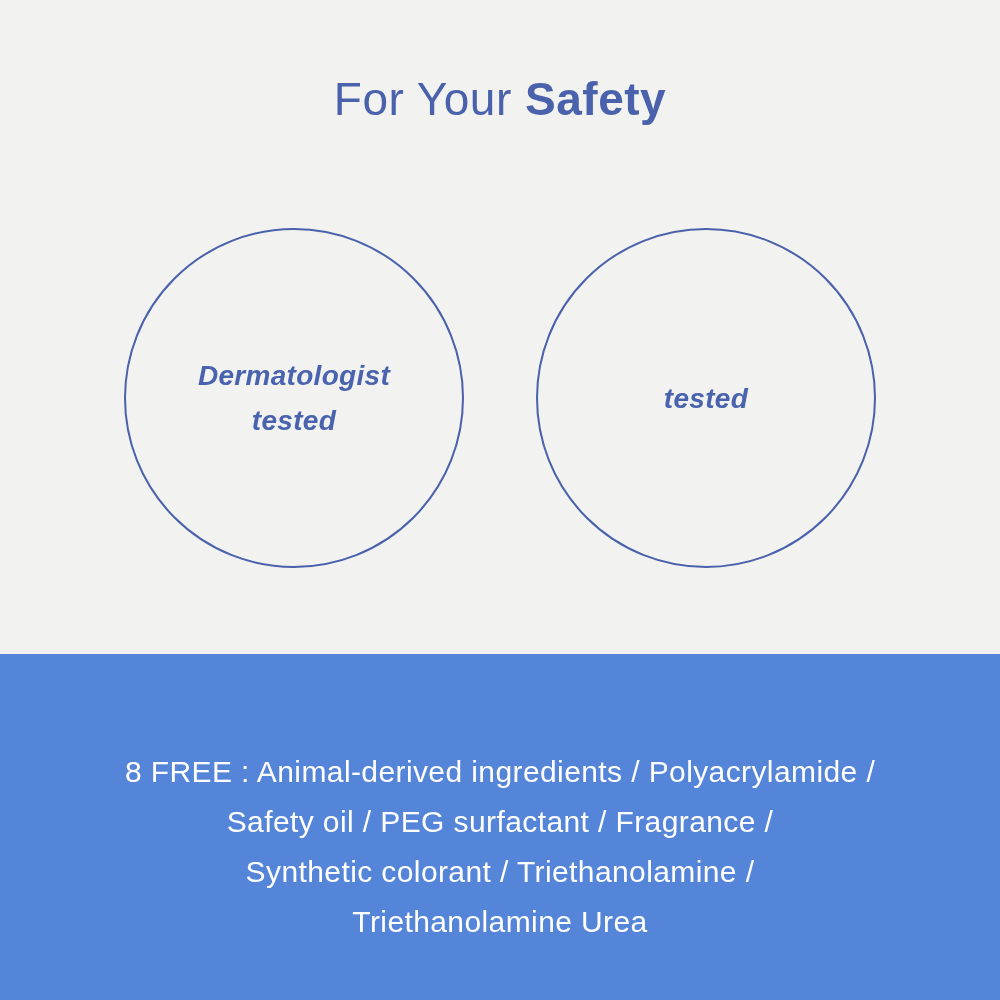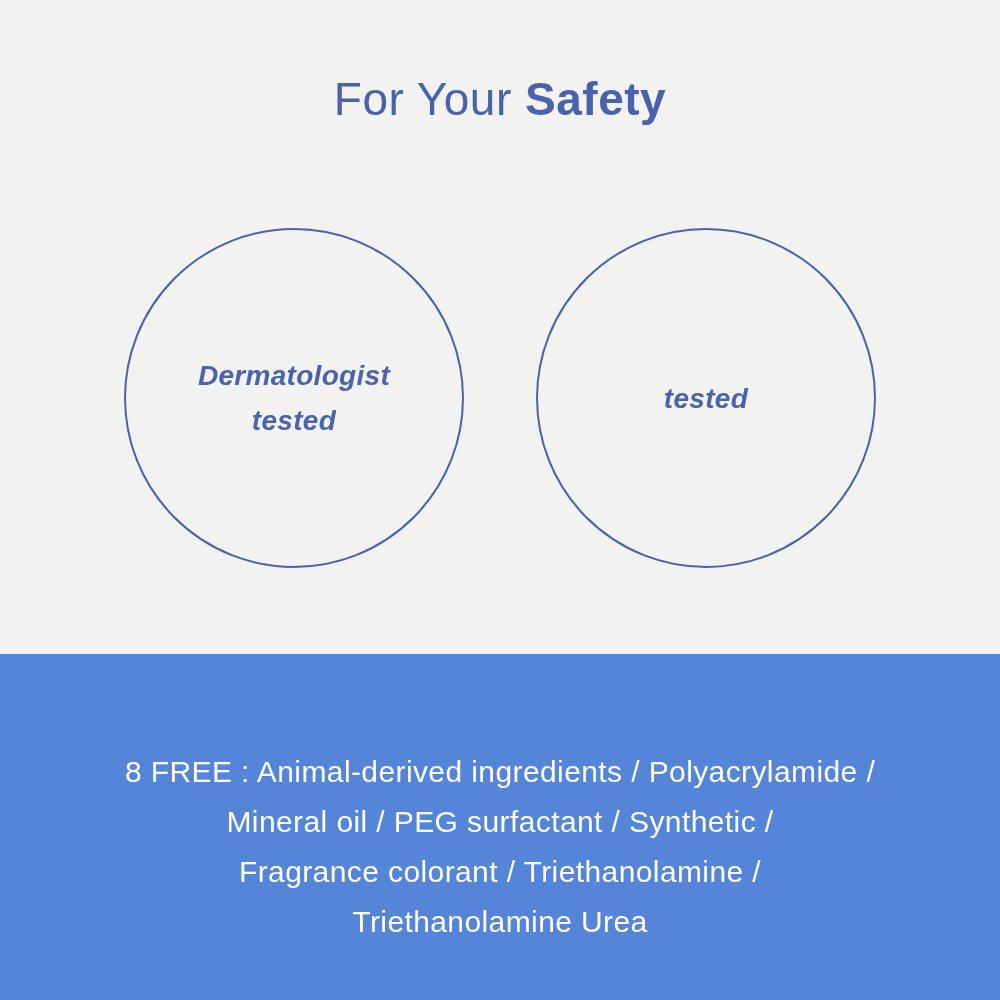--- a/index.html
+++ b/index.html
@@ -100,19 +100,19 @@
     <div class="circle">
       <div class="circle-text">
         <div>tested</div>
       </div>
     </div>
   </div>
 
   <div class="banner">
     <div class="banner-text">
       <div>8 FREE : Animal-derived ingredients / Polyacrylamide /</div>
-      <div>Mineral oil / PEG surfactant / Synthetic /</div>
-      <div>Fragrance colorant / Triethanolamine /</div>
+      <div>Safety oil / PEG surfactant / Fragrance /</div>
+      <div>Synthetic colorant / Triethanolamine /</div>
       <div>Triethanolamine Urea</div>
     </div>
   </div>
 
 </div>
 
 </body></html>

